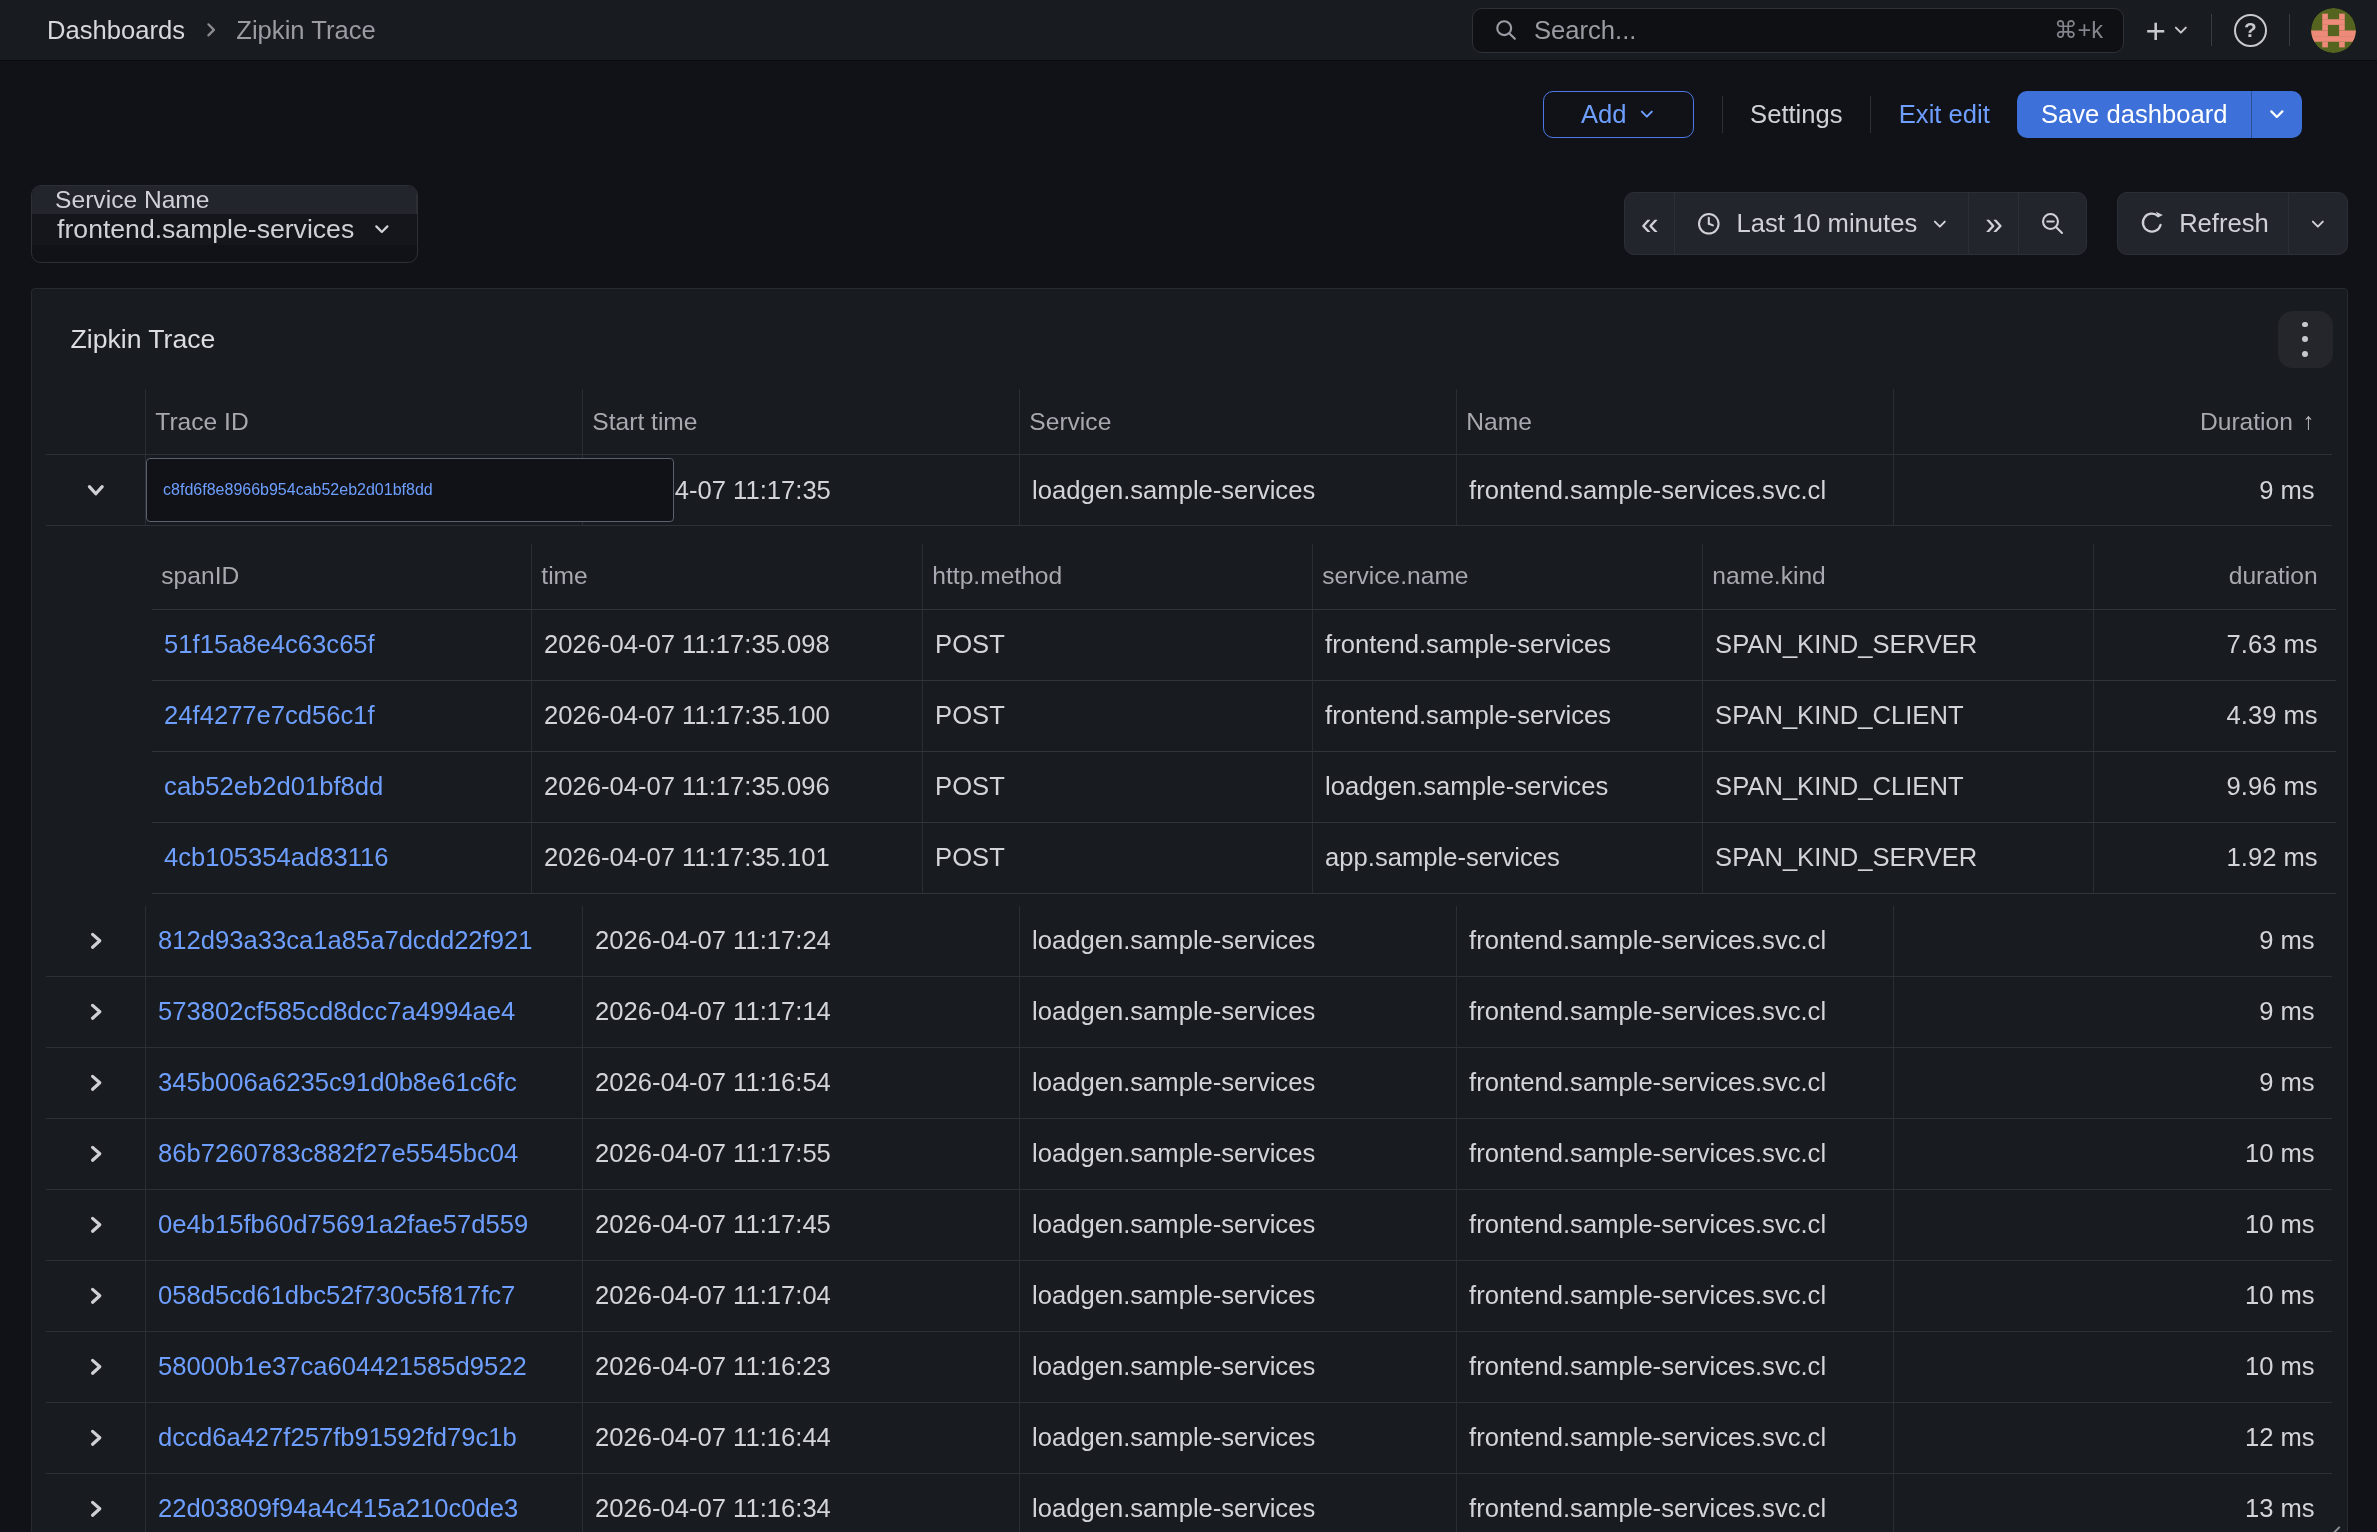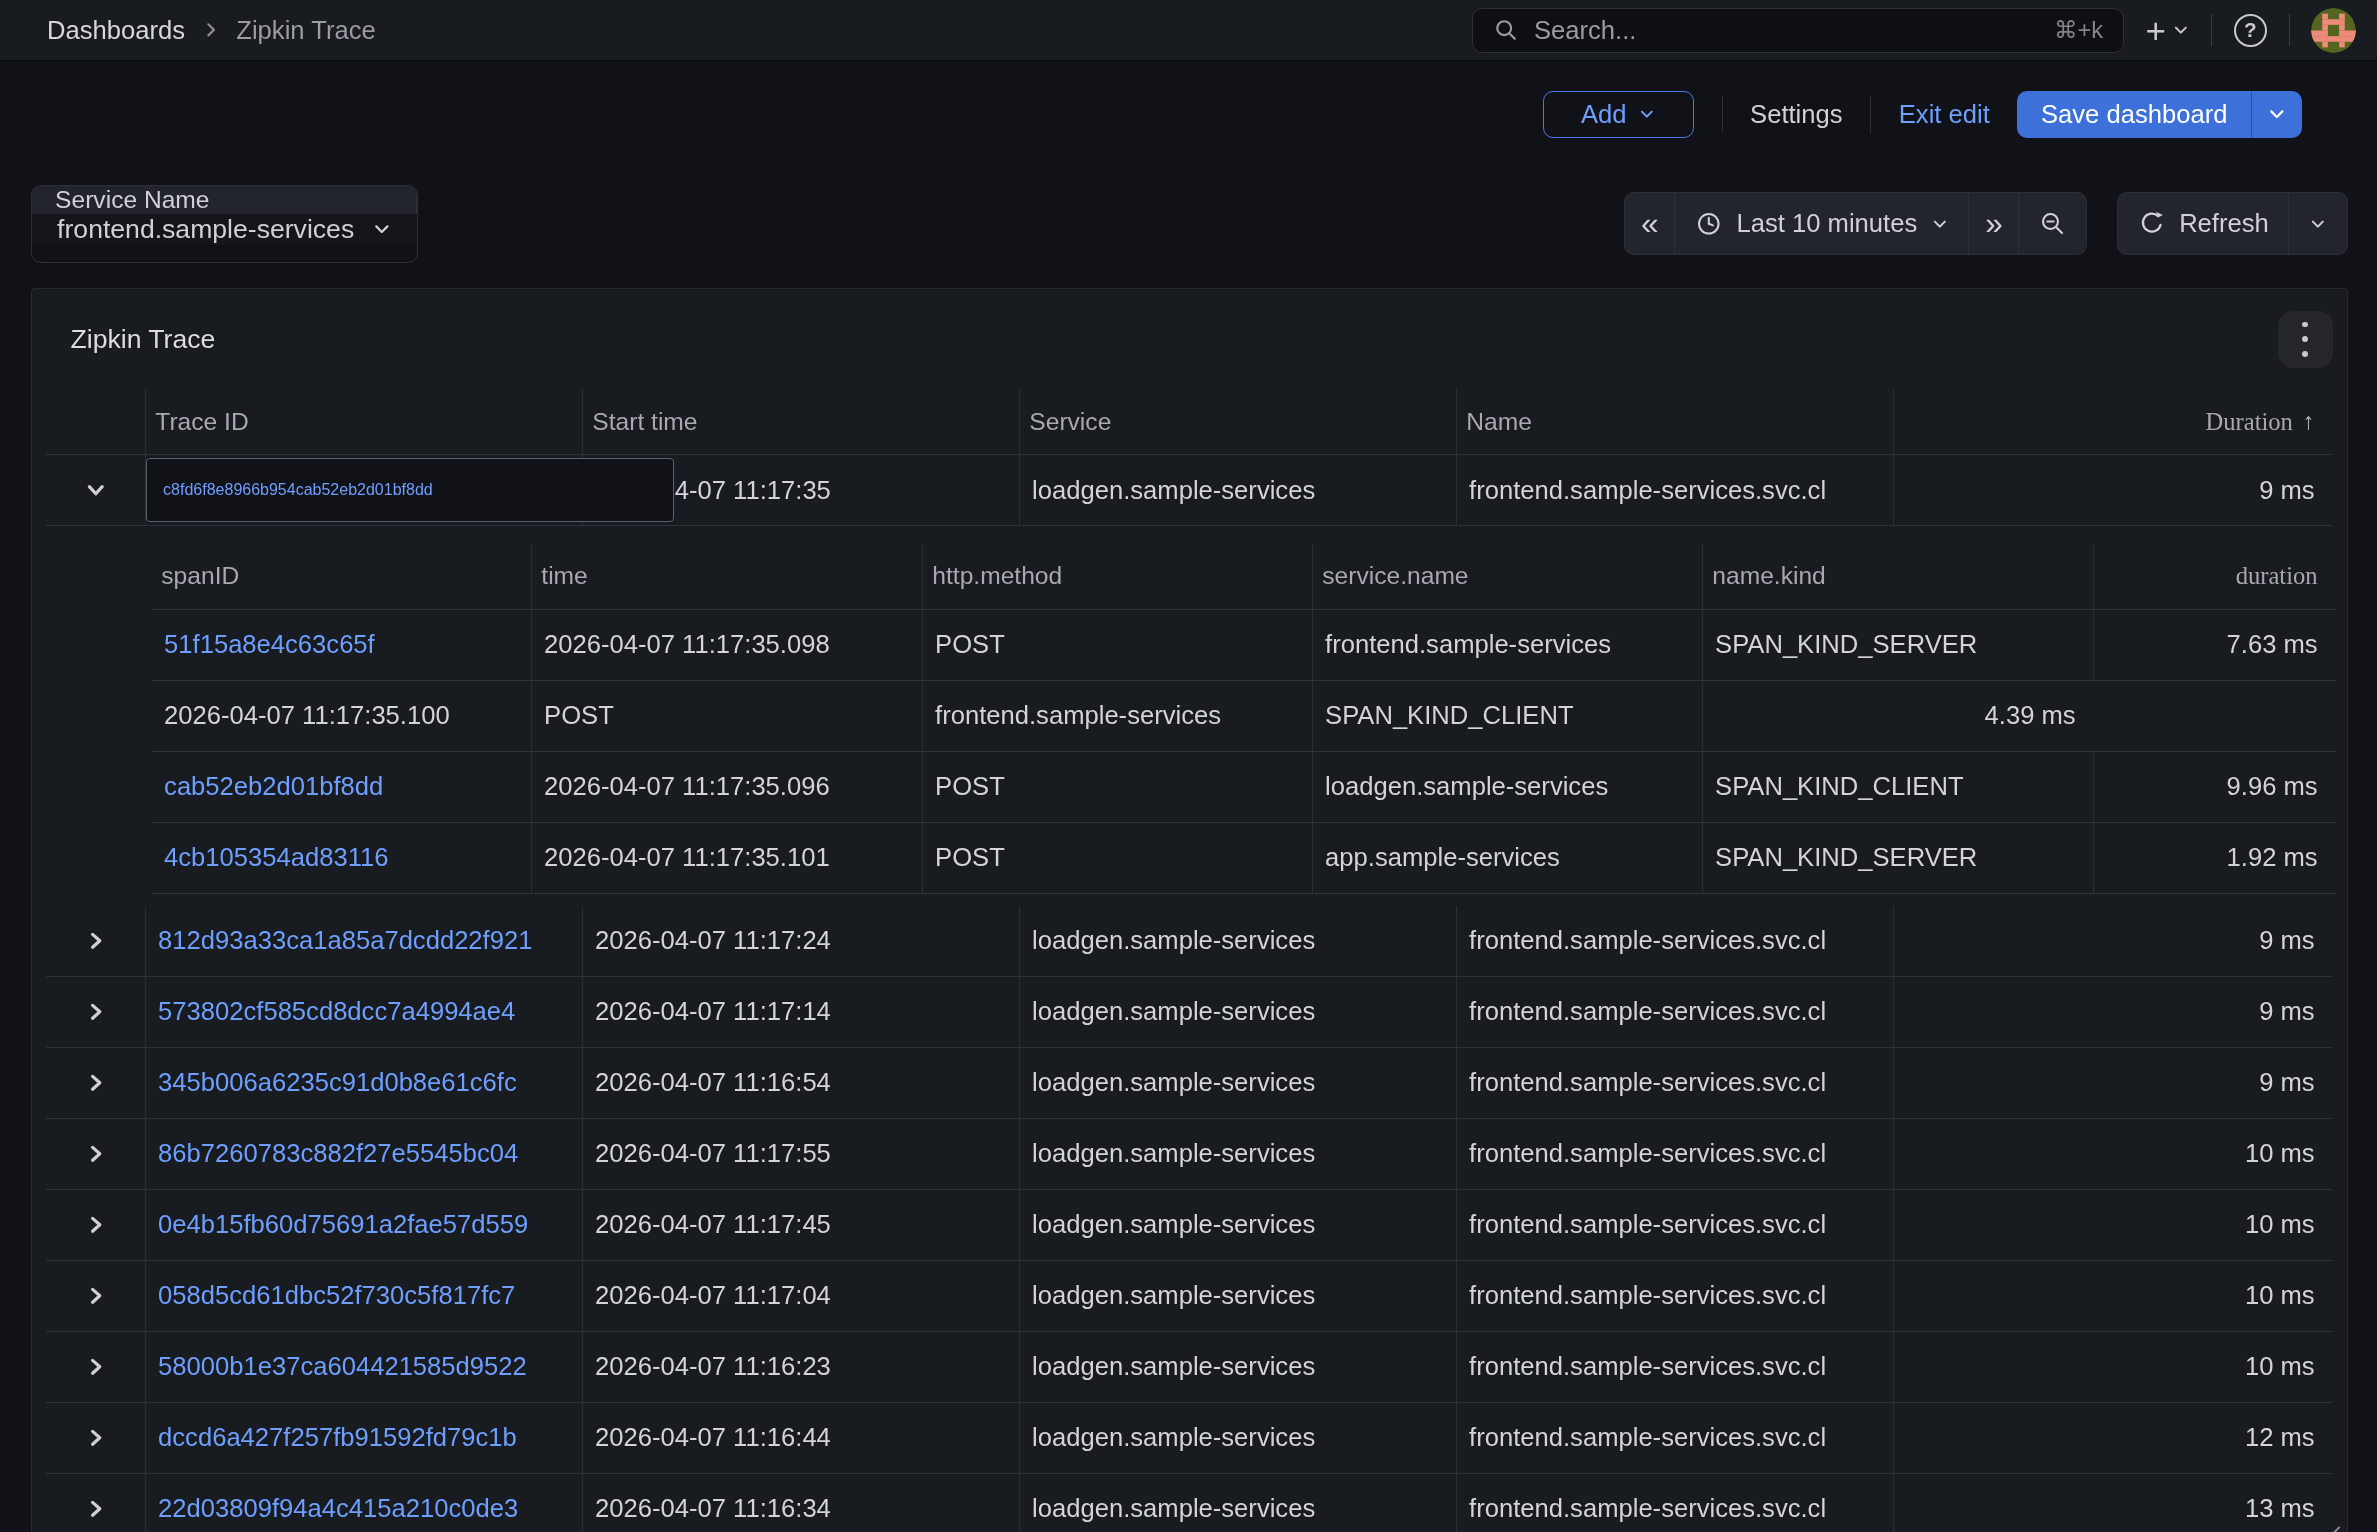--- a/index.html
+++ b/index.html
@@ -106,21 +106,21 @@
 
   .t-wrap { padding:0 14.8px; }
   .t-head, .t-row { display:grid; grid-template-columns:99px 437px 437px 437px 437px 439px; }
   .t-head { height:66px; border-bottom:1px solid rgba(204,204,220,0.12); }
   .t-hcell {
     font-size:24.6px; color:#a8a9b0; padding:0 9px; height:100%;
     display:flex; align-items:center; border-left:1px solid rgba(204,204,220,0.10);
     white-space:nowrap; overflow:hidden; cursor:pointer;
   }
   .t-hcell:first-child { border-left:none; }
-  .t-hcell.num { justify-content:flex-end; padding-right:17.7px; gap:9.9px;font-family:Liberation Serif, serif; }
+  .t-hcell.num { justify-content:flex-end; padding-right:17.7px; gap:9.9px; }
   .sort-arrow { font-size:23.6px; color:#b8b9c0; }
 
   .t-row { height:71px; border-bottom:1px solid rgba(204,204,220,0.12); position:relative; }
   .t-cell {
     font-size:25.6px; color:#d3d4d9; padding:0 11.8px; height:100%;
     display:flex; align-items:center; border-left:1px solid rgba(204,204,220,0.10);
     white-space:nowrap; overflow:hidden;
   }
   .t-cell.t-exp { border-left:none; justify-content:center; padding:0; }
   .t-cell.t-num { justify-content:flex-end; padding-right:17.7px; }
@@ -369,20 +369,23 @@
           <div class="t-cell">
             <a class="trace-link">51f15a8e4c63c65f</a>
           </div>
           <div class="t-cell">2026-04-07 11:17:35.098</div>
           <div class="t-cell">POST</div>
           <div class="t-cell">frontend.sample-services</div>
           <div class="t-cell">SPAN_KIND_SERVER</div>
           <div class="t-cell t-num">7.63 ms</div>
         </div>
         <div class="sub-row">
+          <div class="t-cell">
+            <a class="trace-link">24f4277e7cd56c1f</a>
+          </div>
           <div class="t-cell">2026-04-07 11:17:35.100</div>
           <div class="t-cell">POST</div>
           <div class="t-cell">frontend.sample-services</div>
           <div class="t-cell">SPAN_KIND_CLIENT</div>
           <div class="t-cell t-num">4.39 ms</div>
         </div>
         <div class="sub-row">
           <div class="t-cell">
             <a class="trace-link">cab52eb2d01bf8dd</a>
           </div>

